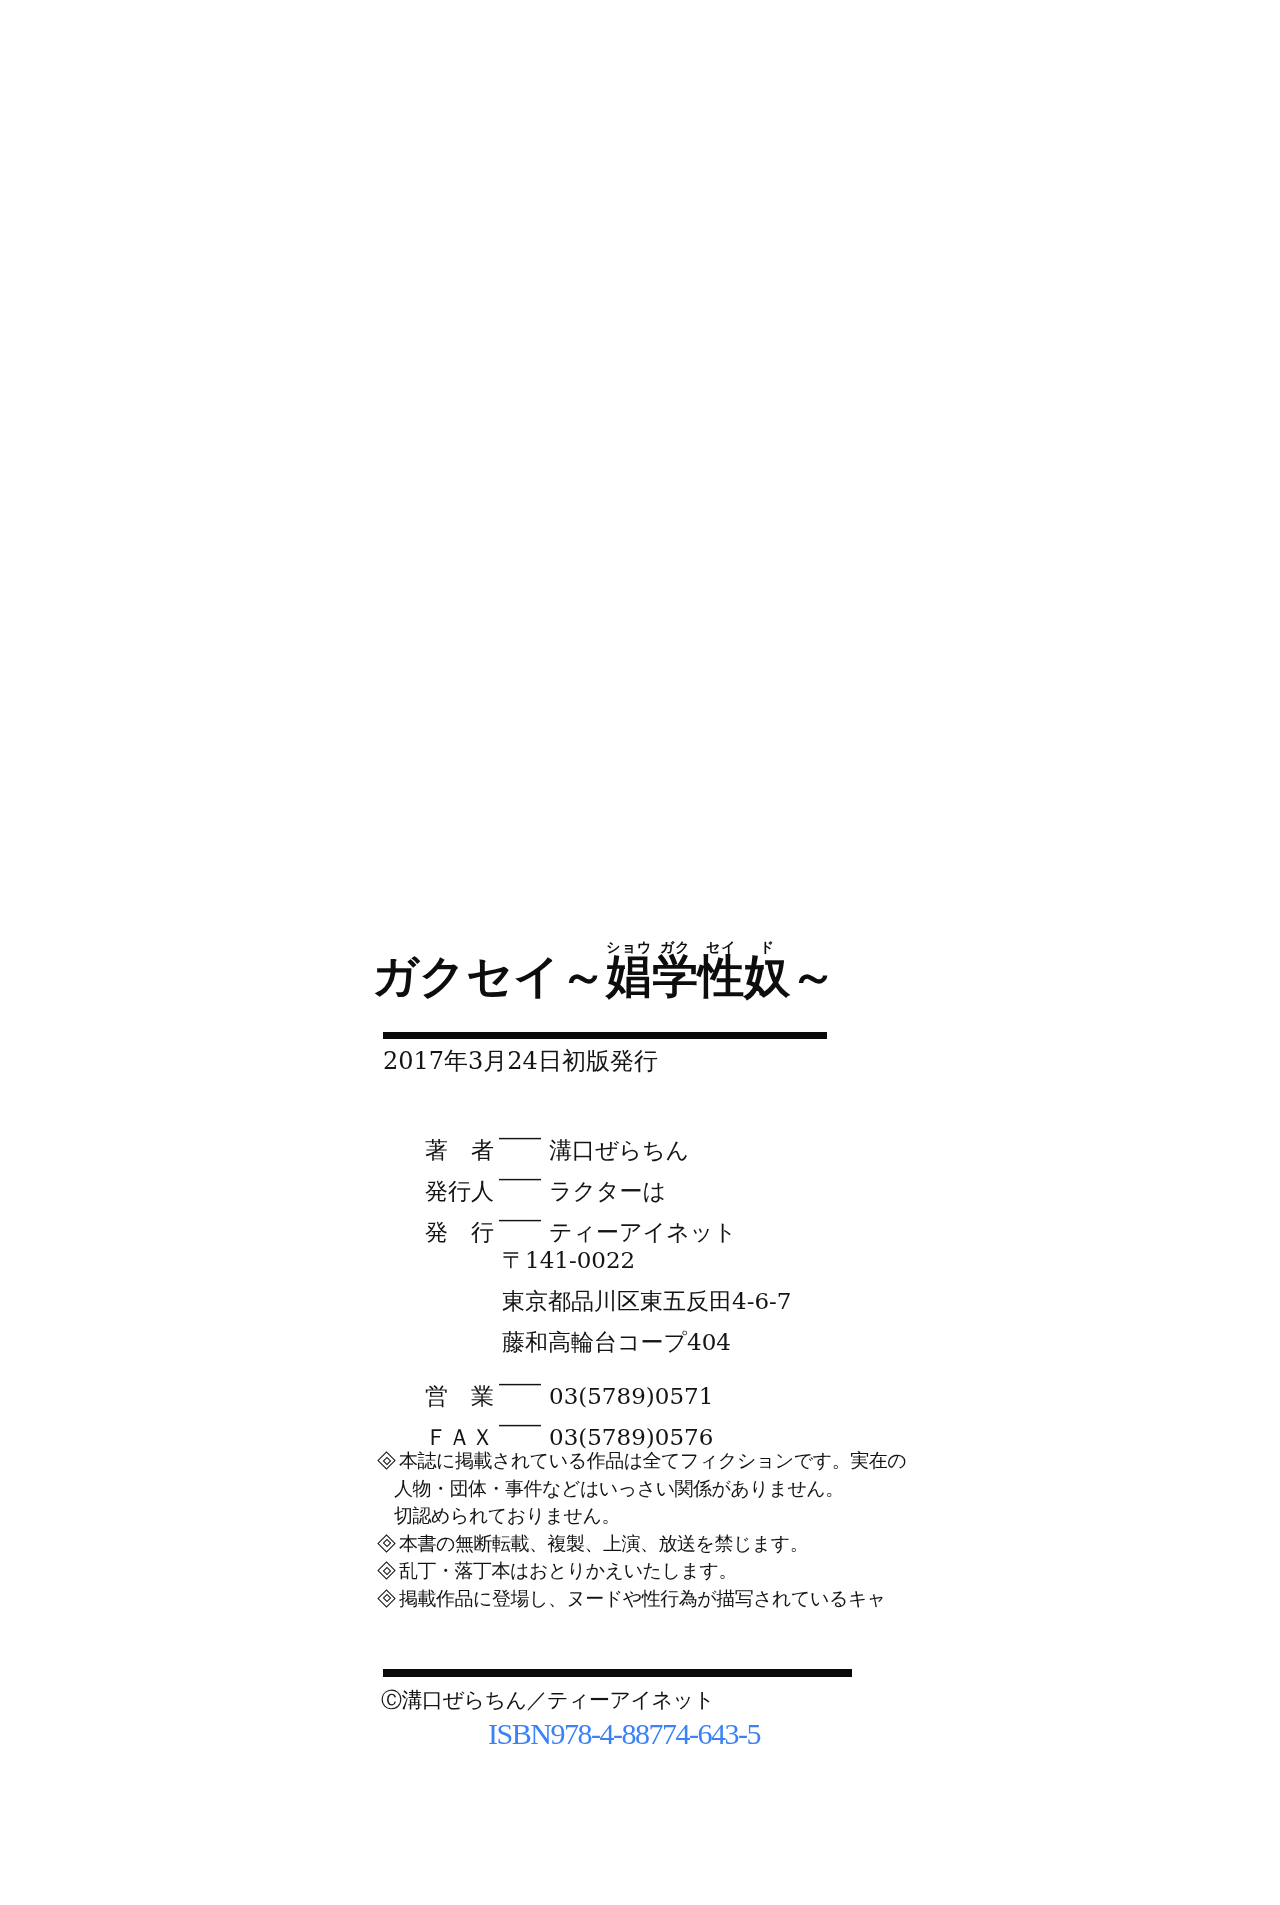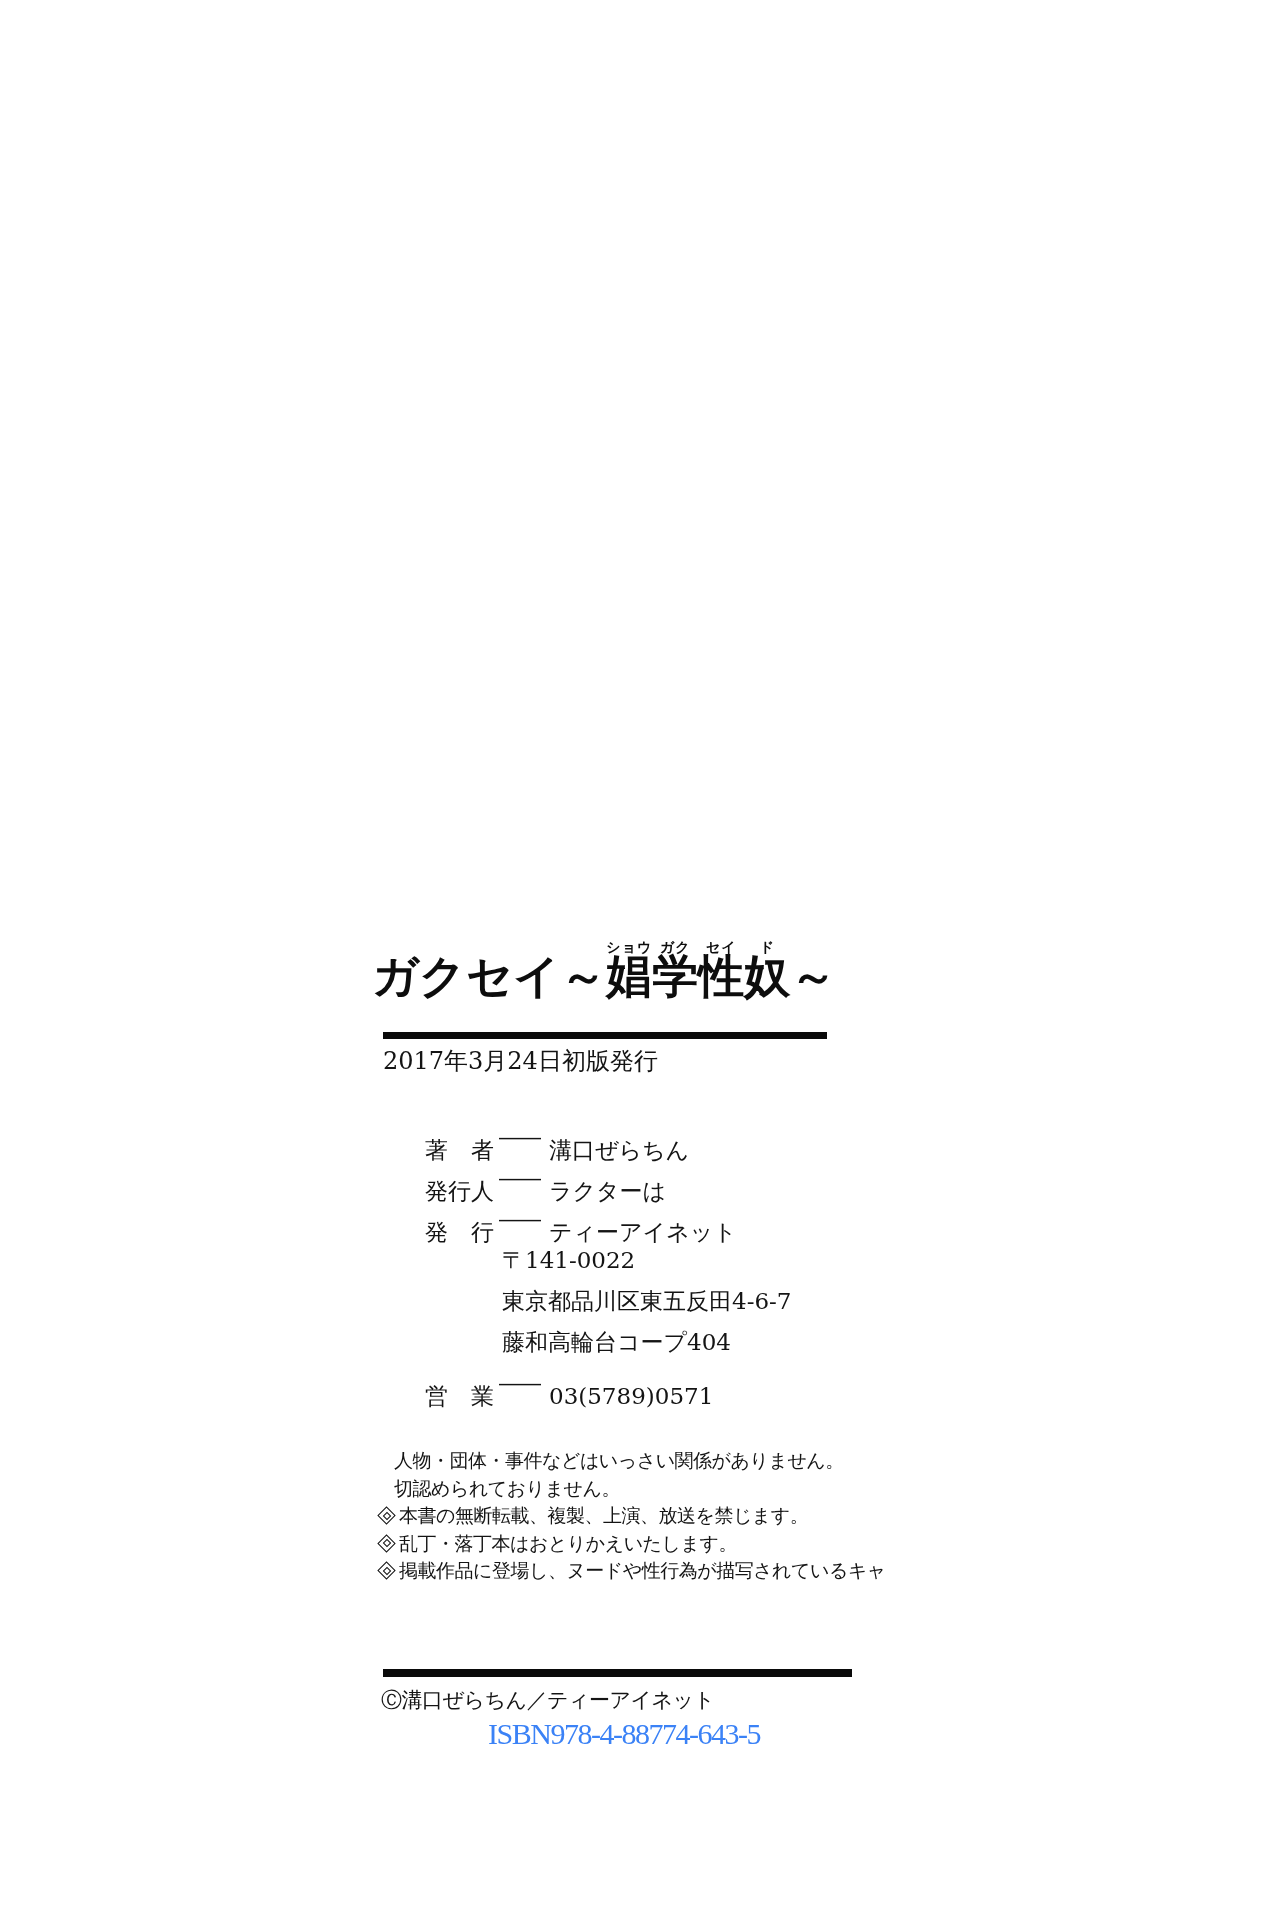--- a/index.html
+++ b/index.html
@@ -113,26 +113,30 @@
     </div>
 
     <div class="addr">〒141-0022</div>
     <div class="addr">東京都品川区東五反田4-6-7</div>
     <div class="addr">藤和高輪台コープ404</div>
 
     <div class="row">
       <span class="lbl">営　業</span><span class="dash">——</span><span class="val">03(5789)0571</span>
     </div>
 
+    <div class="row">
+      <span class="lbl">ＦＡＸ</span><span class="dash">——</span><span class="val">03(5789)0576</span>
+    </div>
 
   </div>
 
   <div class="notices">
 
     <div>
+      <div class="nline first"><span class="bullet-icon"><i class="d-outer"></i><i class="d-inner"></i></span><span>本誌に掲載されている作品は全てフィクションです。実在の</span></div>
       <div class="nline cont">人物・団体・事件などはいっさい関係がありません。</div>
     </div>
 
     <div>
       <div class="nline cont">切認められておりません。</div>
     </div>
 
     <div>
       <div class="nline first"><span class="bullet-icon"><i class="d-outer"></i><i class="d-inner"></i></span><span>本書の無断転載、複製、上演、放送を禁じます。</span></div>
     </div>

